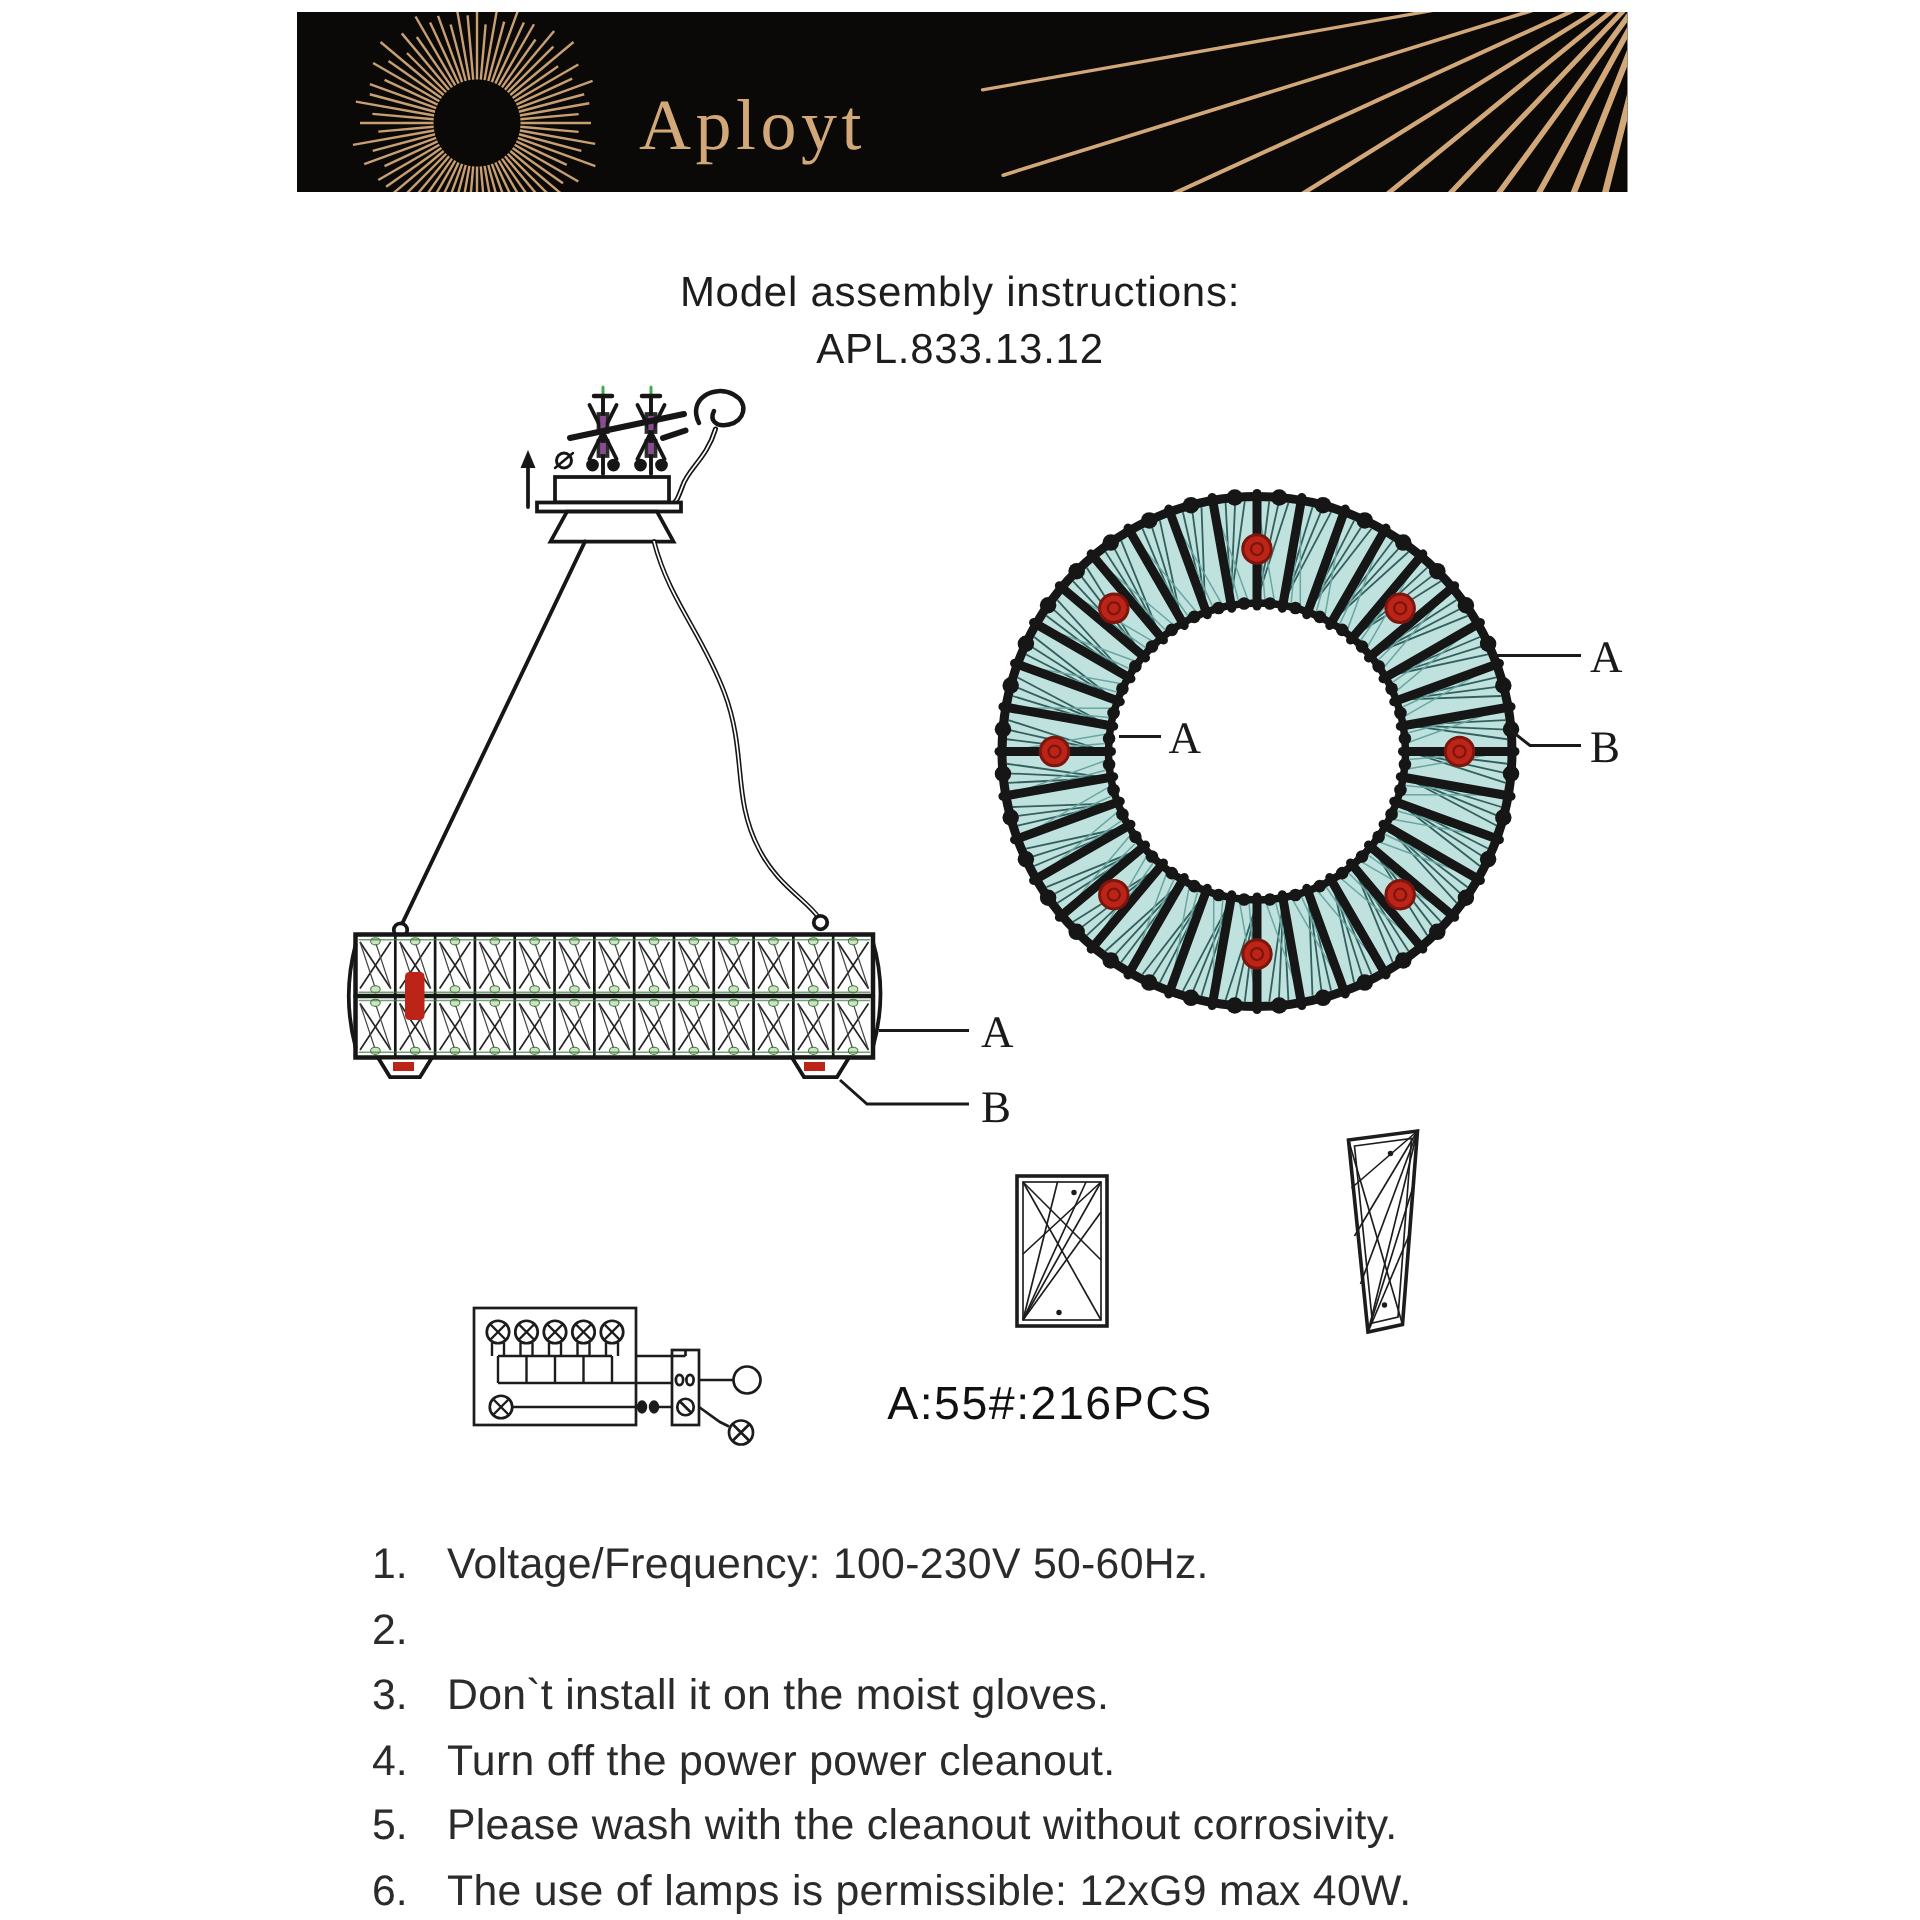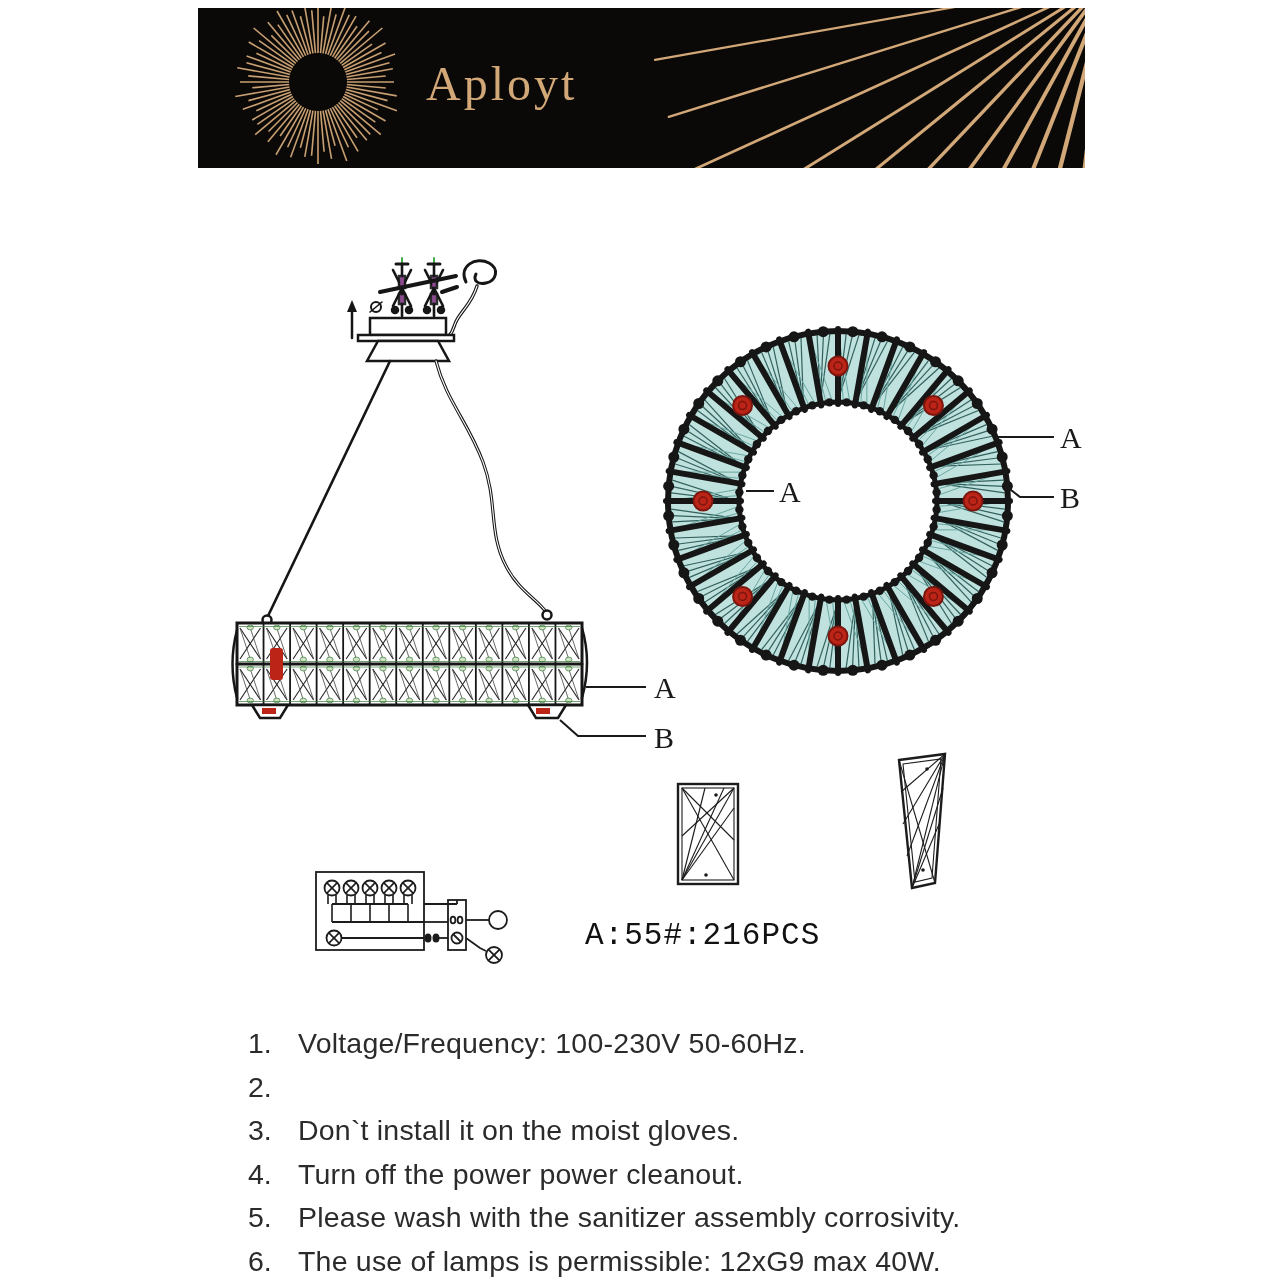--- a/index.html
+++ b/index.html
@@ -1,32 +1,32 @@
 <!DOCTYPE html>
 <html><head>
 <meta charset="utf-8">
 <style>
   html,body{margin:0;padding:0;background:#fff;}
   #page{position:relative;width:1280px;height:1280px;background:#ffffff;overflow:hidden;
         font-family:"Liberation Sans",sans-serif;color:#222;}
   
-  .banner{position:absolute;left:198px;top:8px;width:887px;height:160px;background:#0b0907;overflow:hidden;}
+  .banner{position:absolute;left:198px;top:8px;width:887px;height:120px;background:#0b0907;overflow:hidden;}
   .brand{position:absolute;left:228px;top:48px;font-family:"Liberation Serif",serif;
          font-size:48px;letter-spacing:3px;color:#d2a878;font-weight:400;}
   .logo-svg{position:absolute;left:28px;top:0;}
   .rays-svg{position:absolute;right:0;top:0;}
   
   .title{position:absolute;left:0;top:176px;width:1280px;text-align:center;
          font-size:28px;color:#1d1d1d;line-height:38px;letter-spacing:0.5px;}
   
   .abs{position:absolute;}
   text.lbl{font-family:"Liberation Serif",serif;font-size:30px;fill:#1a1a1a;}
   
   .caption{position:absolute;top:918px;width:230px;text-align:center;
-           font-family:Liberation Mono, monospace;font-size:31px;color:#111;letter-spacing:1px;}
+           font-family:Liberation Sans, sans-serif;font-size:31px;color:#111;letter-spacing:1px;}
   #cap-a{left:585px;} #cap-b{left:815px;}
   
   .instr{position:absolute;left:248px;top:1022px;width:830px;}
   .instr-row{display:flex;height:43.5px;align-items:center;font-size:28.5px;color:#2b2b2b;}
   .instr-num{width:50px;flex:0 0 50px;}
   .instr-text{letter-spacing:0.2px;}
 </style>
 </head>
 <body>
 
@@ -121,20 +121,24 @@
           <line x1="910" y1="-28" x2="553.5255351960773" y2="262.73347922583133" stroke="#d2a878" stroke-width="3.16" stroke-linecap="round"></line>
           <line x1="910" y1="-28" x2="519.4730236905949" y2="215.08163397227975" stroke="#d2a878" stroke-width="2.92" stroke-linecap="round"></line>
           <line x1="910" y1="-28" x2="491.7513898383485" y2="163.48916443978456" stroke="#d2a878" stroke-width="2.68" stroke-linecap="round"></line>
           <line x1="910" y1="-28" x2="470.8100322287132" y2="108.79244207578171" stroke="#d2a878" stroke-width="2.44" stroke-linecap="round"></line>
           <line x1="910" y1="-28" x2="456.9884336143843" y2="51.87816172678792" stroke="#d2a878" stroke-width="2.20" stroke-linecap="round"></line>
           <line x1="910" y1="-28" x2="450.51065751749377" y2="-6.331032673564444" stroke="#d2a878" stroke-width="1.96" stroke-linecap="round"></line>
         </g>
     </svg>
   </div>
 
+  <div class="title">
+    <div>Model assembly instructions:</div>
+    <div>APL.833.13.12</div>
+  </div>
 
   <svg class="abs" style="left:230px;top:250px" width="470" height="510" viewBox="0 0 470 510">
     <g fill="none" stroke="#161616" stroke-width="2.5" stroke-linecap="round">
 
       <line x1="122" y1="88" x2="122" y2="56"></line>
       <polygon points="117,62 122,50 127,62" fill="#161616" stroke="none"></polygon>
 
       <g id="anchors">
           <line x1="172" y1="8" x2="172" y2="108" stroke="#3fae47" stroke-width="2" stroke-dasharray="7 5"></line>
           <line x1="172" y1="14" x2="172" y2="66" stroke="#161616" stroke-width="2.6"></line>
@@ -812,21 +816,21 @@
     <div class="instr-row">
       <span class="instr-num">3.</span>
       <span class="instr-text">Don`t install it on the moist gloves.</span>
     </div>
     <div class="instr-row">
       <span class="instr-num">4.</span>
       <span class="instr-text">Turn off the power power cleanout.</span>
     </div>
     <div class="instr-row">
       <span class="instr-num">5.</span>
-      <span class="instr-text">Please wash with the sanitizer assembly corrosivity.</span>
+      <span class="instr-text">Please wash with the cleanout without corrosivity.</span>
     </div>
     <div class="instr-row">
       <span class="instr-num">6.</span>
       <span class="instr-text">The use of lamps is permissible: 12xG9 max 40W.</span>
     </div>
   </div>
 
 </div>
 
 </body></html>

